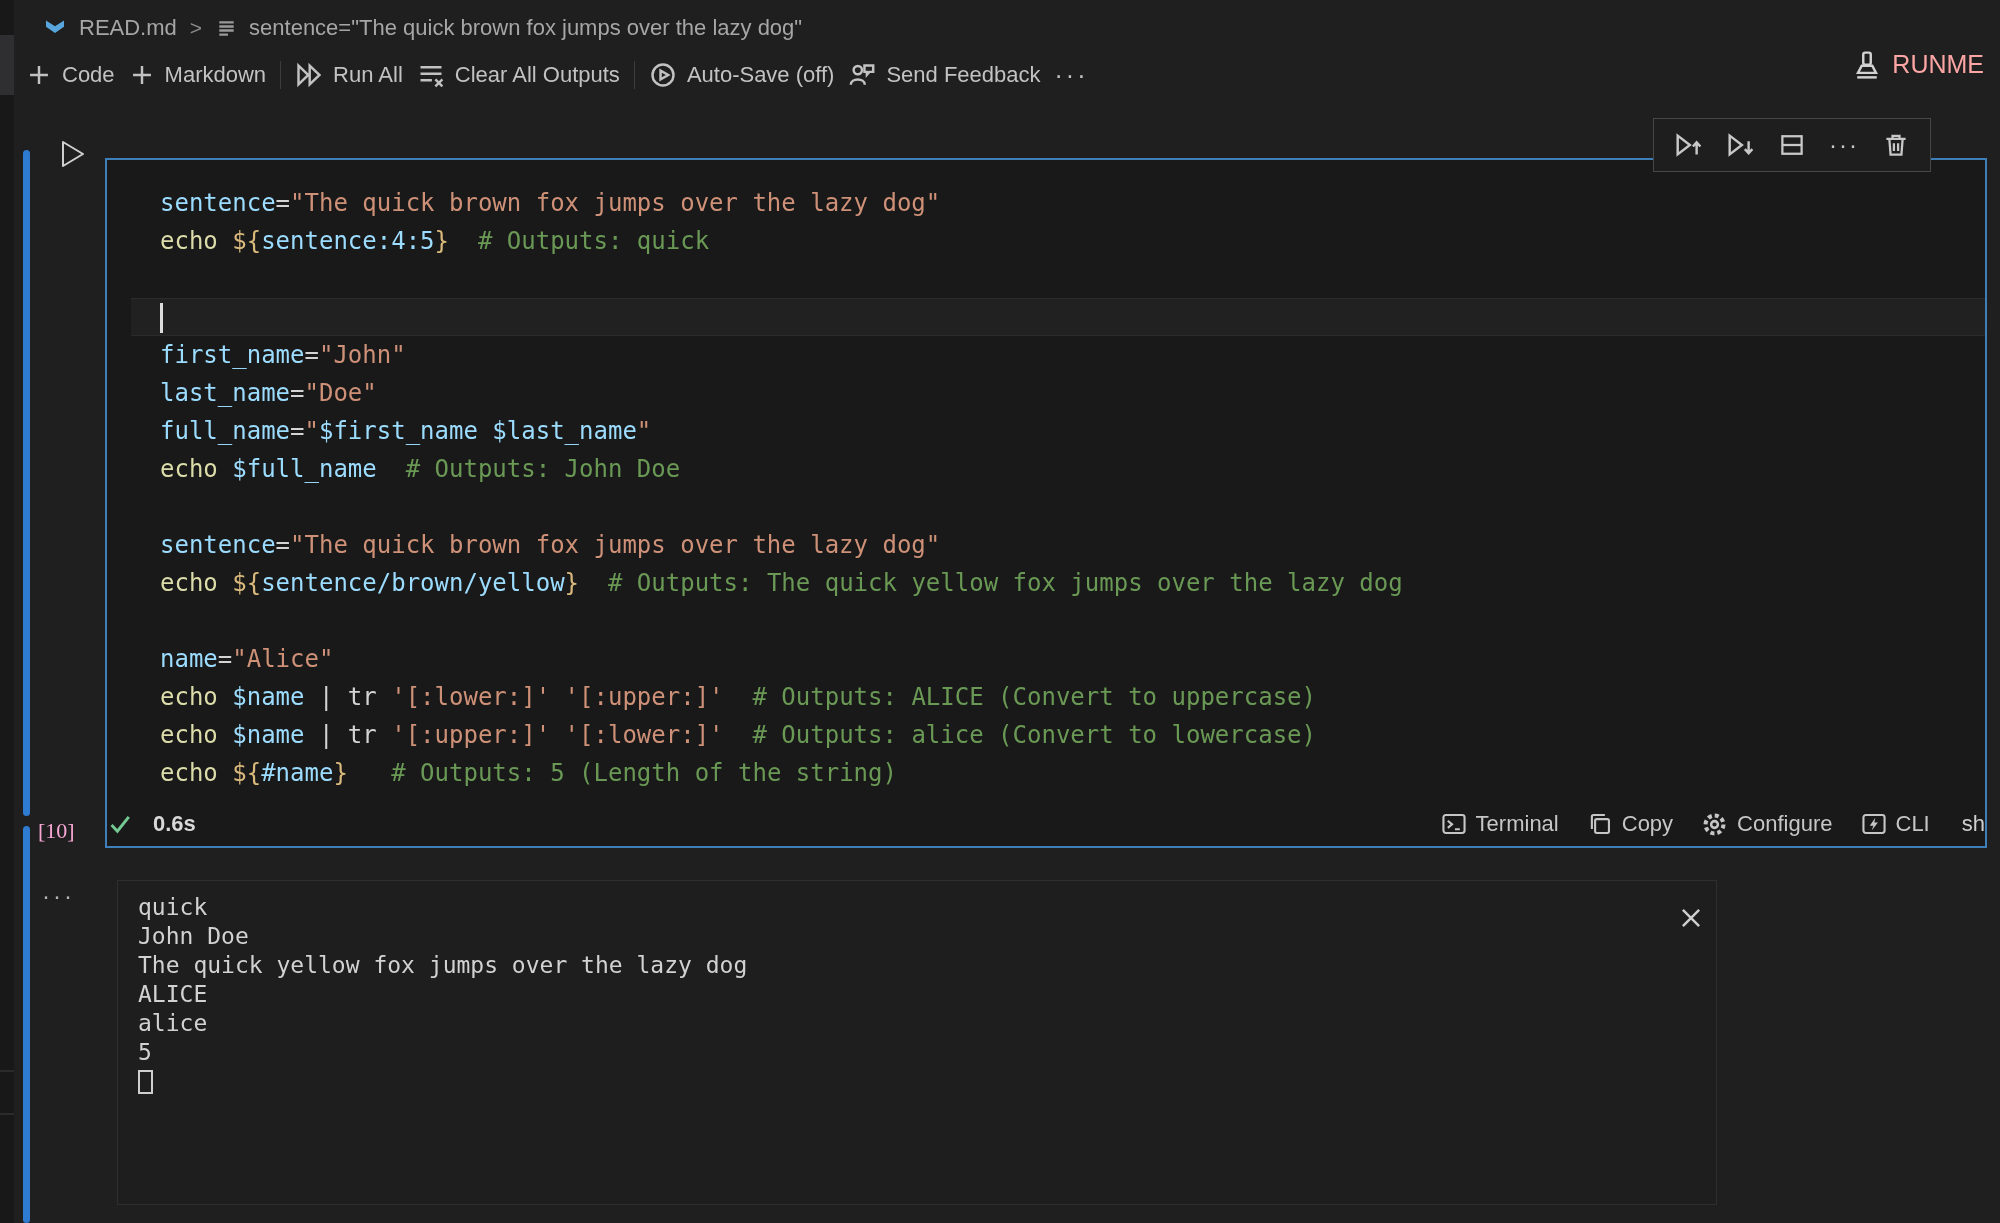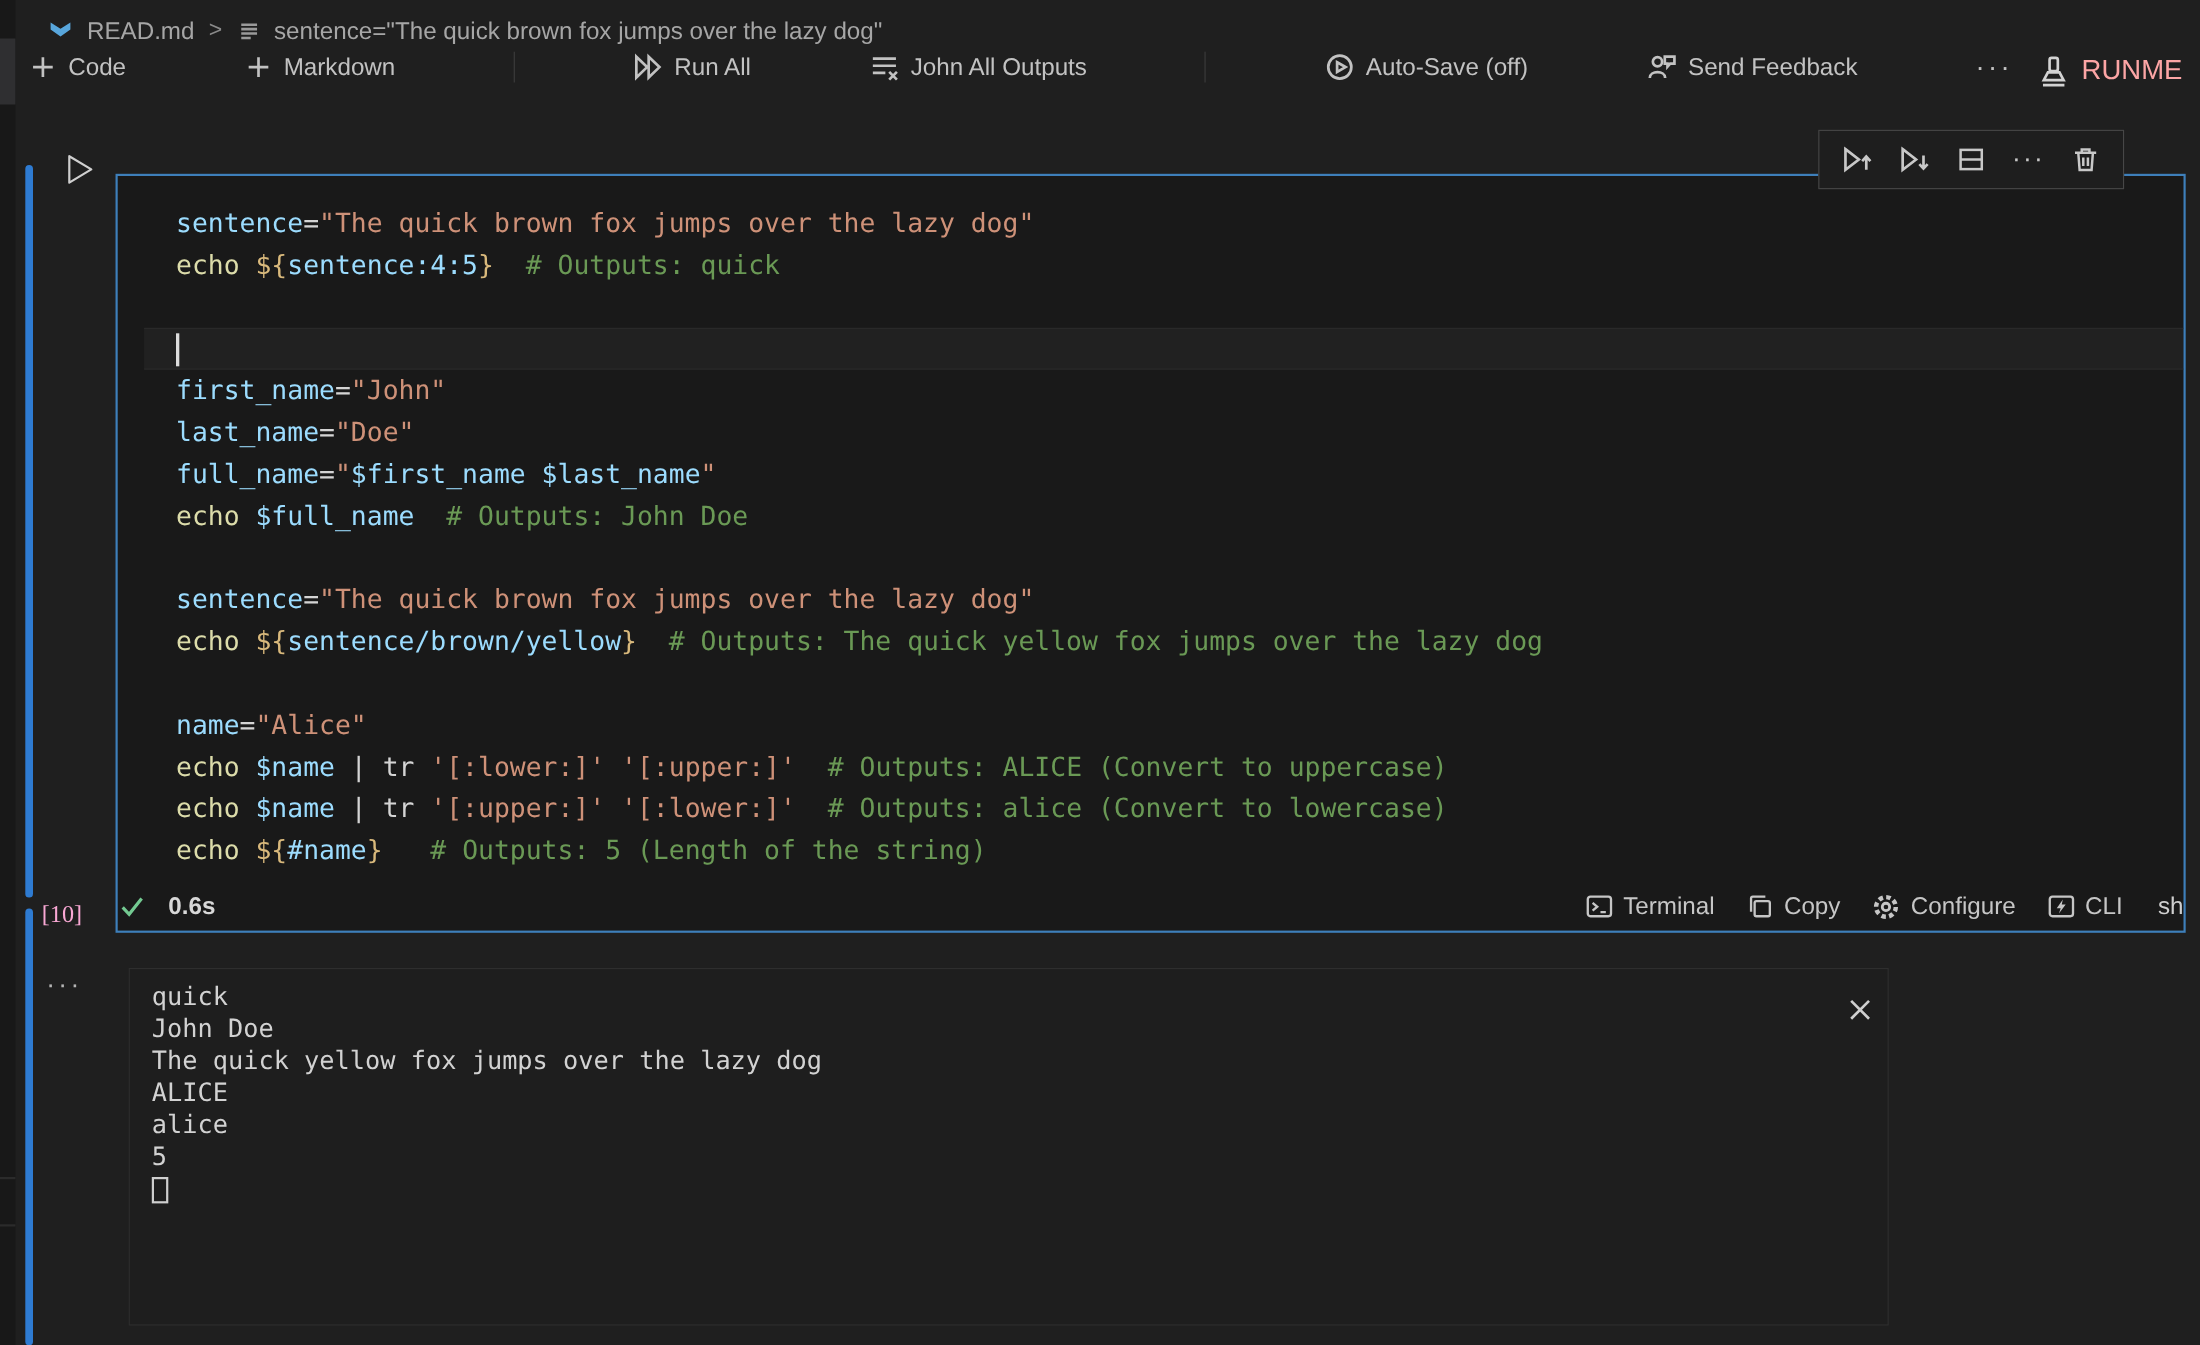--- a/index.html
+++ b/index.html
@@ -19,22 +19,22 @@
   .strip-tab{position:absolute;left:0;top:35px;width:14px;height:60px;background:#2f2f31;}
   .strip-line{position:absolute;left:0;width:14px;height:2px;background:#2b2b2b;}
 
   
   .breadcrumb{position:absolute;left:42px;top:10px;height:36px;display:flex;align-items:center;
               gap:11px;font-size:22px;color:#a6a6a6;white-space:nowrap;}
   .crumb-sep{color:#8a8a8a;font-size:21px;padding:0 2px;}
   .icon{display:inline-flex;align-items:center;justify-content:center;flex:none;}
 
   
-  .toolbar{position:absolute;left:26px;top:36px;right:170px;height:50px;display:flex;
-           align-items:center;gap:14px;font-size:22px;color:#c2c2c2;white-space:nowrap;justify-content:space-between;}
+  .toolbar{position:absolute;left:26px;top:50px;right:170px;height:50px;display:flex;
+           align-items:center;gap:14px;font-size:22px;color:#c2c2c2;white-space:nowrap;}
   .tb-item{display:flex;align-items:center;gap:10px;cursor:pointer;}
   .tb-sep{width:1px;height:28px;background:#3d3d3d;}
   .tb-more{font-size:25px;letter-spacing:3px;color:#c2c2c2;cursor:pointer;}
   .brand{position:absolute;right:16px;top:50px;height:50px;display:flex;align-items:flex-start;
          gap:10px;font-size:25px;color:#fca5a5;}
 
   
   .cell-toolbar{position:absolute;left:1653px;top:118px;width:278px;height:54px;background:#1e1e1e;
                 border:1px solid #474747;display:flex;align-items:center;justify-content:space-around;
                 padding:0 8px;color:#c8c8c8;z-index:5;}
@@ -135,21 +135,21 @@
           </svg>
       </span>
         <span>Run All</span>
     </div>
     <div class="tb-item">
       <span class="icon">
         <svg width="28" height="28" viewBox="0 0 16 16" stroke="#c2c2c2" stroke-width="1.4" fill="none">
           <path d="M2 3.6h12M2 7.3h12M2 11h6.5M10.5 10.5l4 4M14.5 10.5l-4 4"></path>
           </svg>
       </span>
-        <span>John All Outputs</span>
+        <span>Clear All Outputs</span>
     </div>
     <div class="tb-sep"></div>
     <div class="tb-item">
       <span class="icon">
         <svg width="28" height="28" viewBox="0 0 16 16" stroke="#c2c2c2" stroke-width="1.4" fill="none">
           <circle cx="8" cy="8" r="6"></circle>
             <path d="M6.6 5.5L11 8l-4.4 2.5z"></path>
           </svg>
       </span>
         <span>Auto-Save (off)</span>

